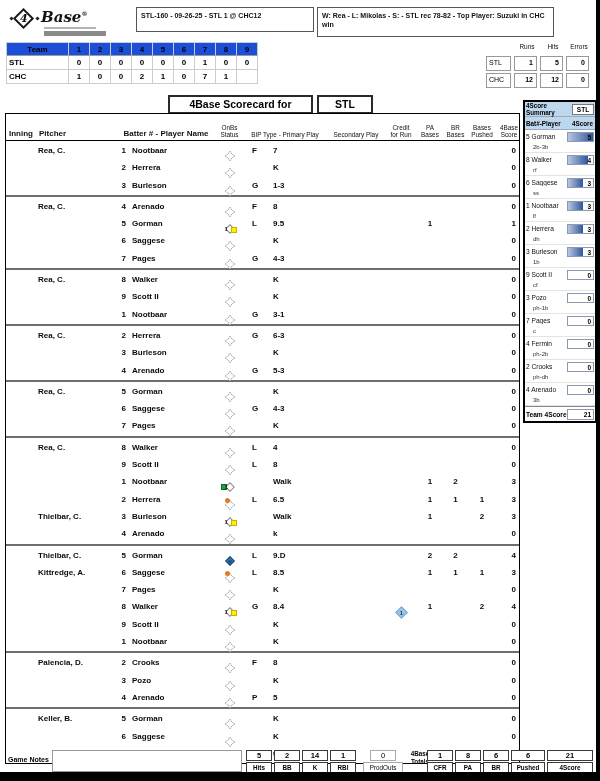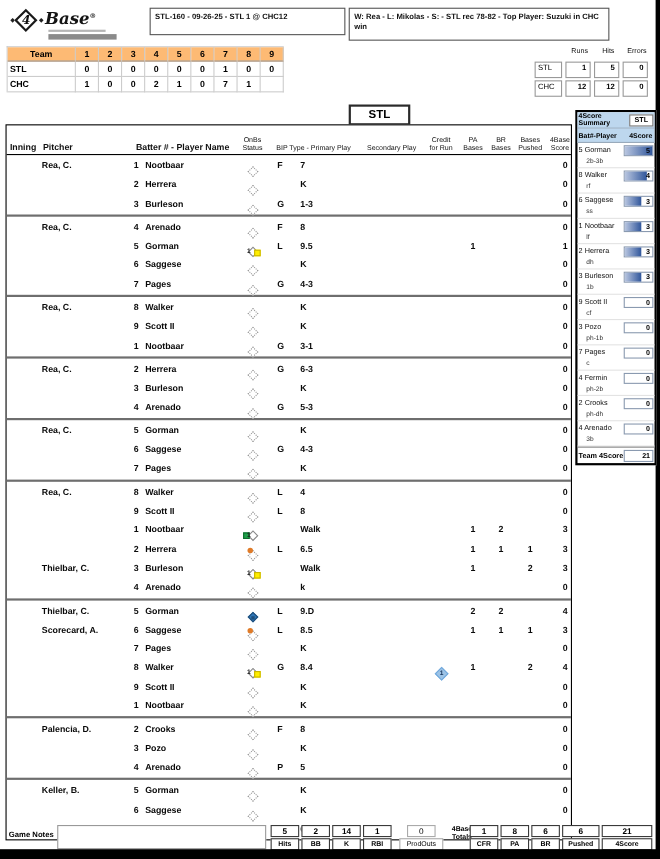--- a/index.html
+++ b/index.html
@@ -17,21 +17,21 @@
   .logo-tag1 { position:absolute; left:36px; top:23px; width:52px; height:2px; background:#b5b5b5; }
   .logo-tag2 { position:absolute; left:36px; top:27px; width:62px; height:5px; background:#8a8a8a; }
   .hbox { position:absolute; top:7px; border:1px solid #555; background:#fff; font-size:7px; font-weight:bold; color:#111; padding:3px 4px; line-height:9px; }
   .hbox-info { left:136px; width:178px; height:25px; }
   .hbox-result { left:317px; width:237px; height:30px; }
 
   
   .linescore { position:absolute; left:6px; top:42px; border-left:1px solid #ccc; border-top:1px solid #ccc; }
   .ls-row { display:grid; grid-template-columns:62px repeat(9,21px); }
   .ls-cell { height:14px; line-height:13px; border-right:1px solid #ccc; border-bottom:1px solid #ccc; font-size:8px; text-align:center; overflow:hidden; }
-  .ls-head .ls-cell { background:#fdba74; font-weight:bold; border-bottom:1px solid #999; height:13px; }
+  .ls-head .ls-cell { background:#1d4ed8; font-weight:bold; border-bottom:1px solid #999; height:13px; }
   .ls-row:not(.ls-head) .ls-cell { font-weight:bold; }
   .ls-row:not(.ls-head) .ls-team { text-align:left; padding-left:2px; }
 
   
   .rhe { position:absolute; left:486px; top:42px; width:106px; }
   .rhe-labels { display:grid; grid-template-columns:28px 26px 26px 26px; height:12px; }
   .rhe-label { font-size:6.5px; text-align:center; line-height:10px; color:#111; }
   .rhe-row { display:grid; grid-template-columns:28px 26px 26px 26px; height:15px; margin-top:2px; }
   .rhe-box { border:1px solid #999; background:#fff; margin-right:3px; font-size:7px; font-weight:bold;
              text-align:right; padding-right:3px; line-height:12px; }
@@ -185,20 +185,21 @@
         <div class="rhe-box">0</div>
       </div>
       <div class="rhe-row">
         <div class="rhe-box rhe-team">CHC</div>
         <div class="rhe-box">12</div>
         <div class="rhe-box">12</div>
         <div class="rhe-box">0</div>
       </div>
     </div>
 
+  <div class="title-box title-main">4Base Scorecard for</div>
   <div class="title-box title-team">STL</div>
 
   <div class="main-table">
     <div class="shead">
       <div class="sh sh-big">Inning</div>
       <div class="sh sh-big">Pitcher</div>
       <div class="sh sh-big sh-batter">Batter # - Player Name</div>
       <div class="sh">OnBs Status</div>
       <div class="sh sh-bip">BIP Type - Primary Play</div>
       <div class="sh">Secondary Play</div>
@@ -663,21 +664,21 @@
             <div class="c c-primary">9.D</div>
             <div class="c c-secondary"></div>
             <div class="c c-cfr"></div>
             <div class="c c-pa">2</div>
             <div class="c c-br">2</div>
             <div class="c c-pushed"></div>
             <div class="c c-score">4</div>
           </div>
           <div class="srow">
             <div class="c c-inning"></div>
-            <div class="c c-pitcher">Scorecard, A.</div>
+            <div class="c c-pitcher">Kittredge, A.</div>
             <div class="c c-num">6</div>
             <div class="c c-name">Saggese</div>
             <div class="c c-icon">
               <span class="onbs">
                 <span class="dmd"></span>
                 <span class="dot orange"></span>
               </span>
             </div>
             <div class="c c-bip">L</div>
             <div class="c c-primary">8.5</div>

